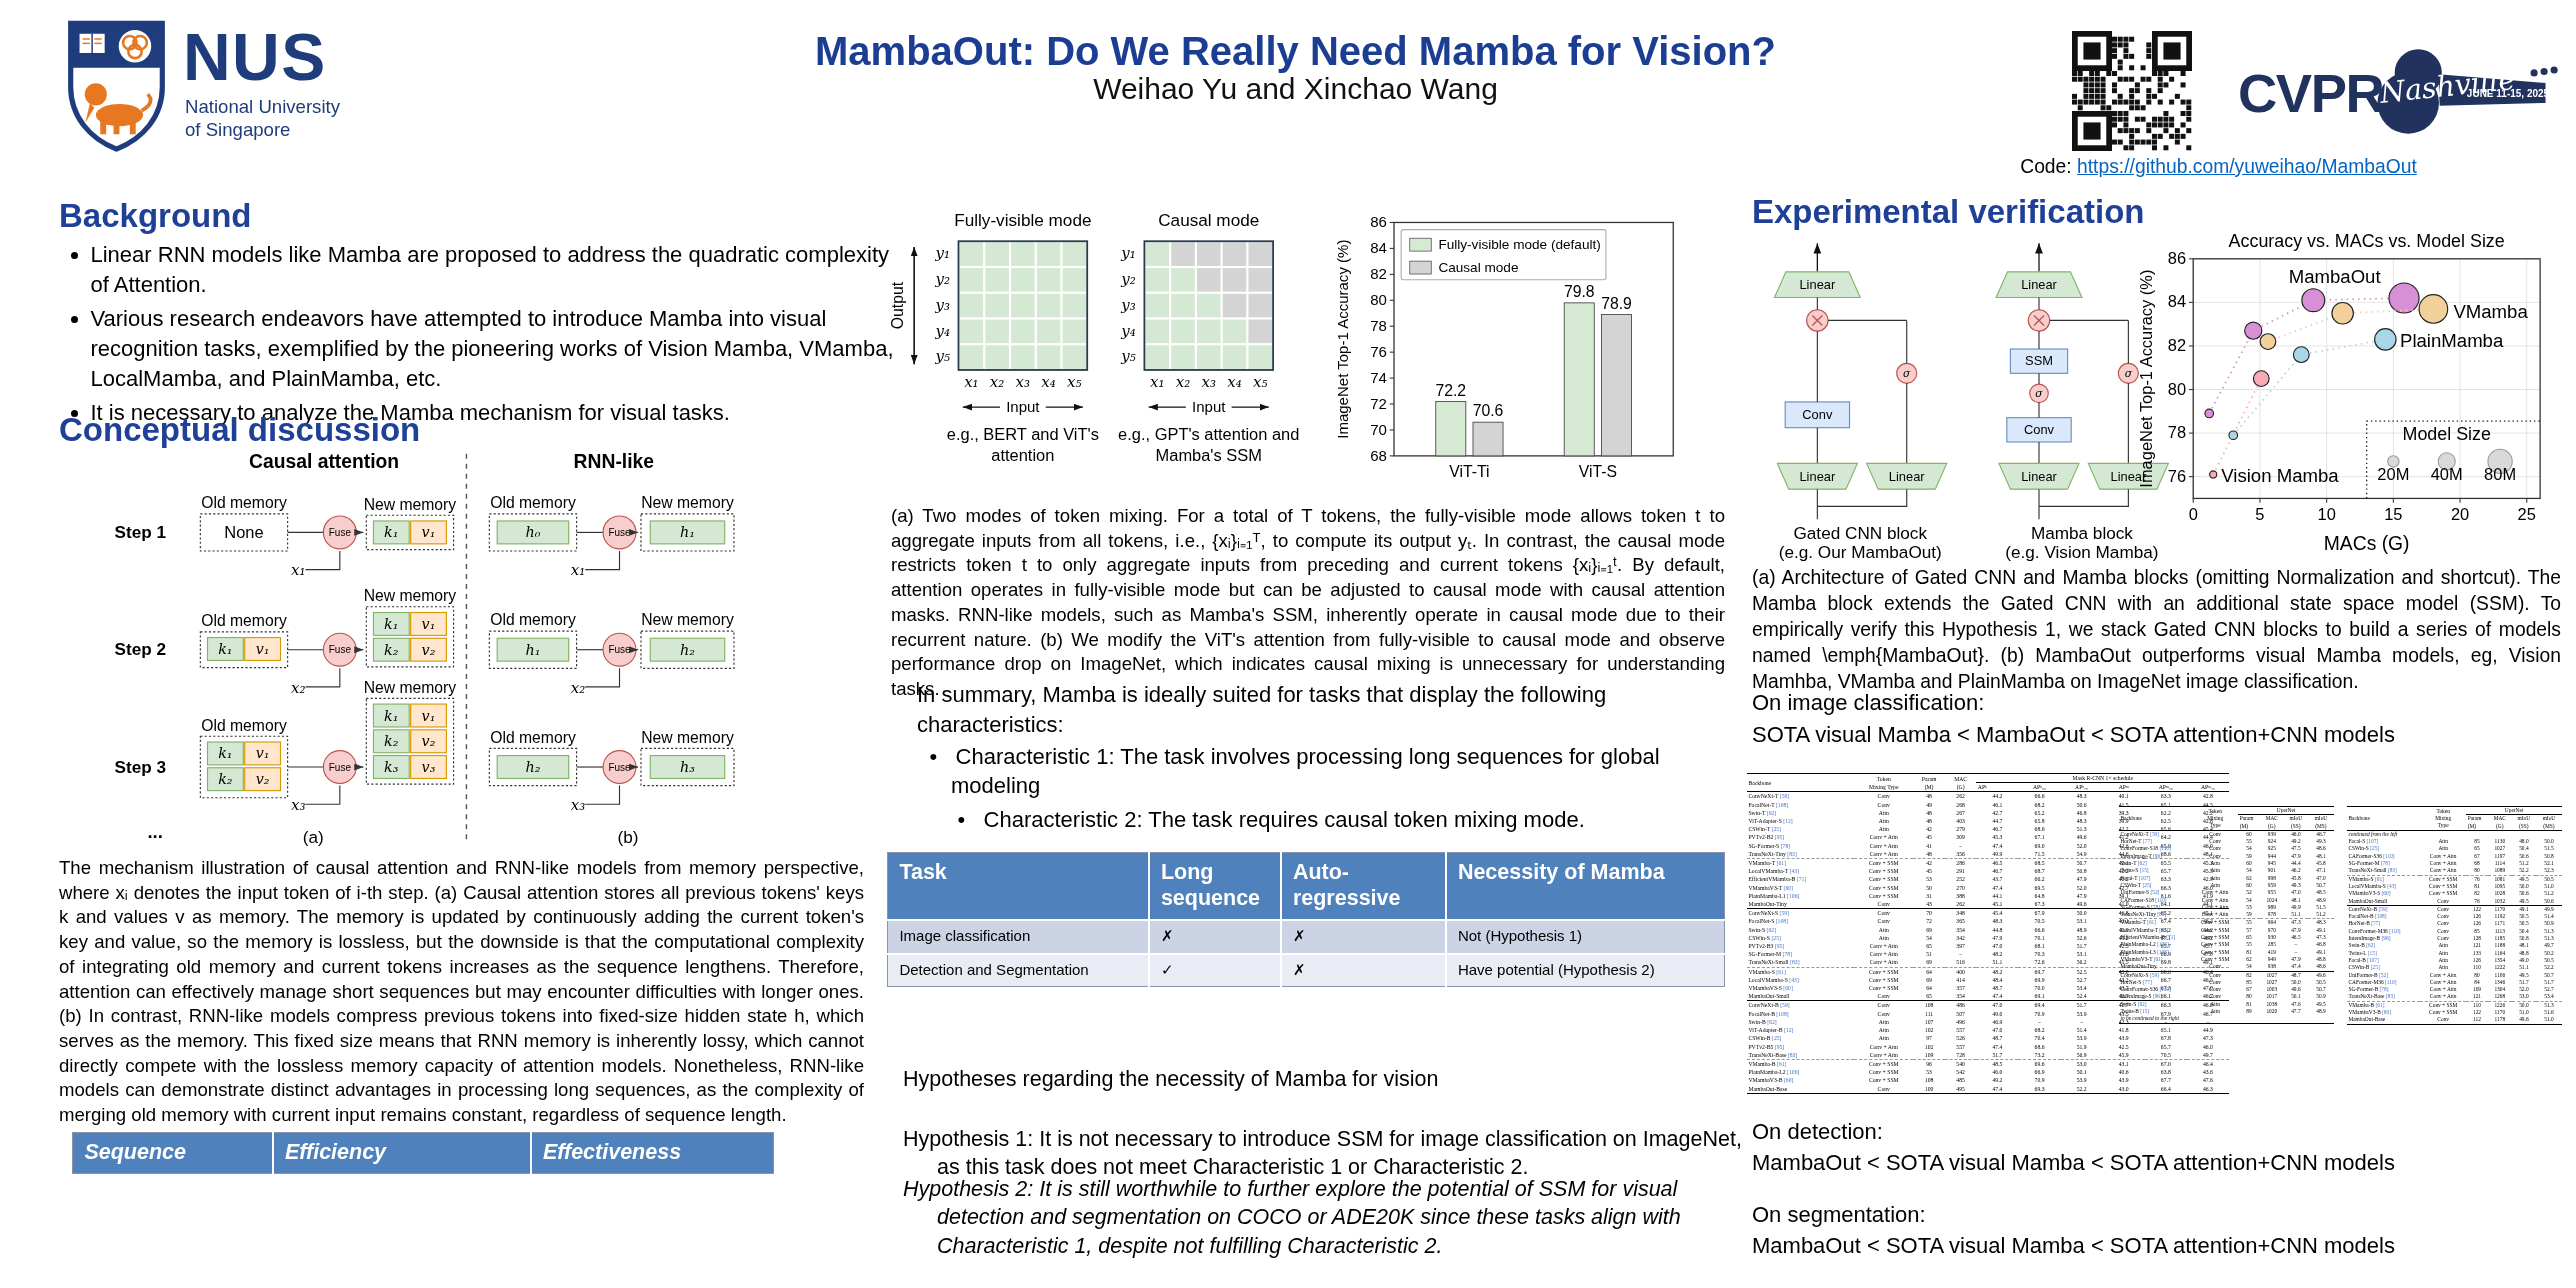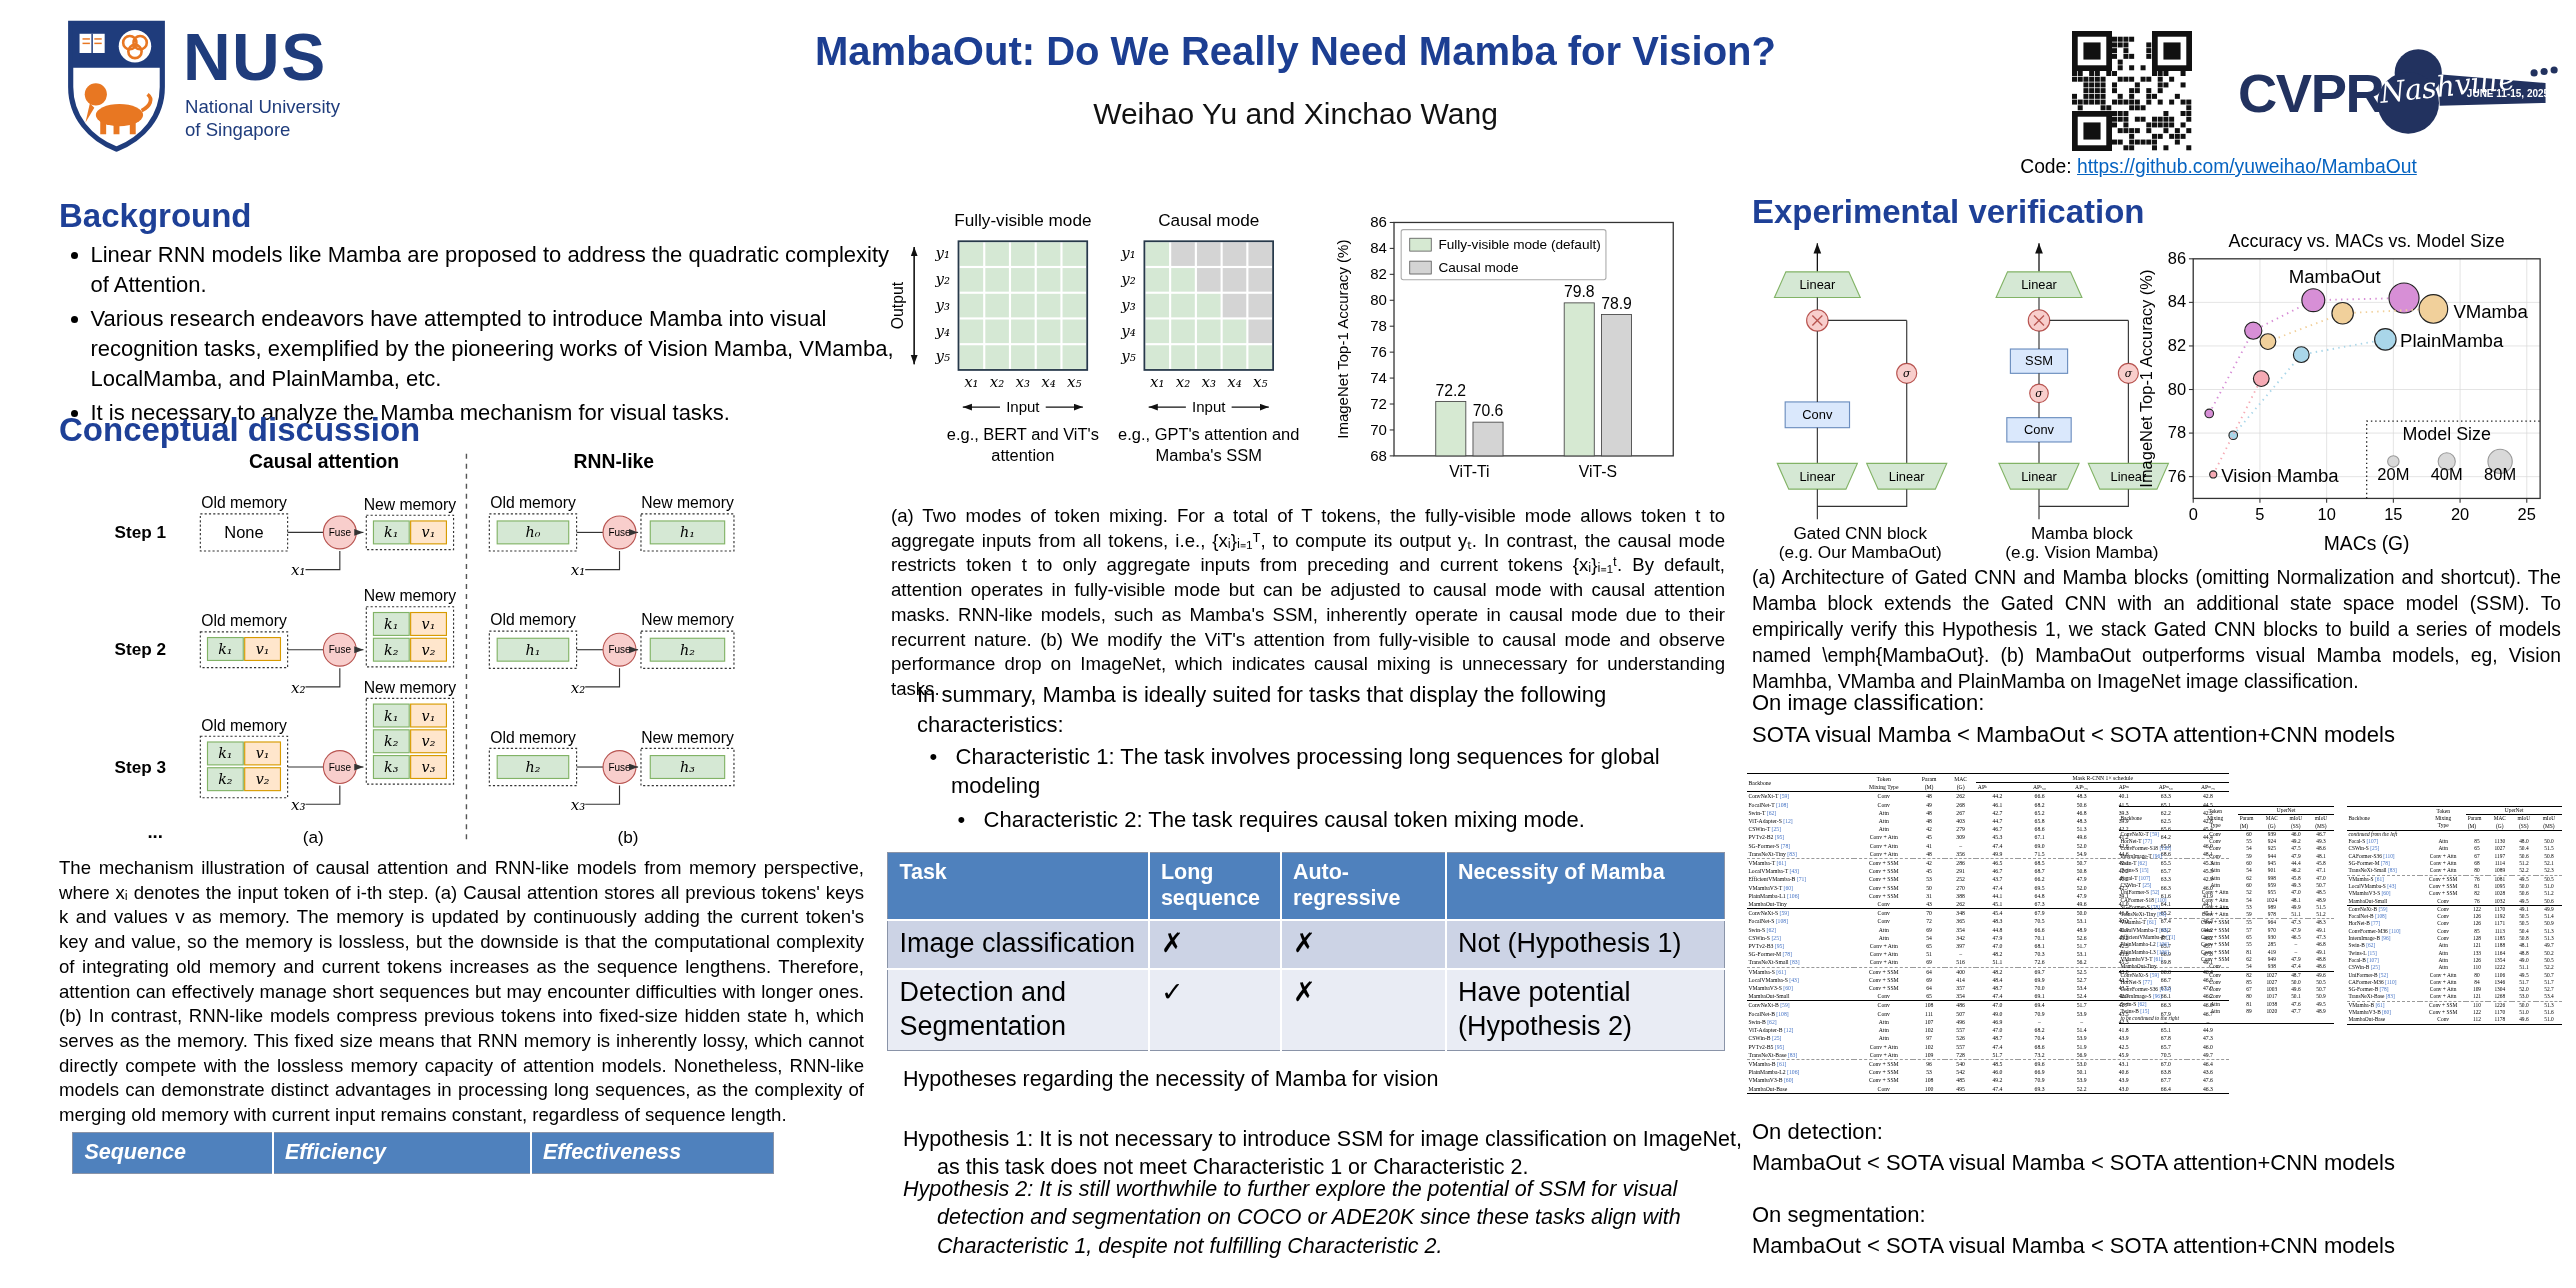--- a/index.html
+++ b/index.html
@@ -15,21 +15,21 @@
   ul.bullets li{margin-bottom:2.9px;}
   .char-line{font-size:22px;line-height:1.3;padding-left:34px;text-indent:-21.5px;}
   .hyp{font-size:21.5px;line-height:1.32;padding-left:34px;text-indent:-34px;margin-bottom:13px;}
   .result-line{font-size:22px;line-height:1.45;}
   
   table.btable{border-collapse:collapse;border:1.4px solid #8a94a8;}
   table.btable th{background:#4f81bd;color:#fff;font-weight:bold;text-align:left;
       padding:7.2px 11.4px;border-left:2.1px solid #fff;font-size:21.5px;line-height:1.2;vertical-align:top;}
   table.btable th:first-child{border-left:none;}
   table.btable td{padding:6.4px 11.4px;border-left:2.1px solid #fff;border-top:2.1px solid #fff;
-      font-size:27px;line-height:1.25;vertical-align:top;}
+      font-size:15px;line-height:1.25;vertical-align:top;}
   table.btable td:first-child{border-left:none;}
   table.btable tr.r0 td{background:#ccd3e5;}
   table.btable tr.r1 td{background:#e9ecf4;}
   
   table.ptable{border-collapse:collapse;font-family:"Liberation Serif",serif;color:#000;
       border-top:1.4px solid #000;border-bottom:1.4px solid #000;table-layout:fixed;}
   table.ptable th,table.ptable td{padding:0 1.4px;text-align:center;white-space:pre-line;
       font-weight:normal;overflow:hidden;}
   table.ptable td:first-child,table.ptable th:first-child{text-align:left;}
   table.ptable thead{border-bottom:0.9px solid #000;}
@@ -67,21 +67,21 @@
     <rect x="88" y="138" width="8" height="18" fill="#e87722"></rect>
     <path d="M104,124 C116,118 120,108 112,102" fill="none" stroke="#e87722" stroke-width="5"></path>
     <path d="M34,114 L28,140 L40,120 Z" fill="#e87722"></path>
   </svg>
   <div class="abs" style="left:120px;top:0px;color:#1f3c7c;font-weight:bold;font-size:66px;letter-spacing:1.4px;">NUS</div>
   <div class="abs" style="left:122px;top:77px;color:#1f3c7c;font-size:18.6px;">National University</div>
   <div class="abs" style="left:122px;top:100px;color:#1f3c7c;font-size:18.6px;">of Singapore</div>
 </div>
 
 <div class="abs poster-title" style="left:716px;top:29px;width:1159px;">MambaOut: Do We Really Need Mamba for Vision?</div>
-<div class="abs authors" style="left:716px;top:97px;width:1159px;text-align:center;">Weihao Yu and Xinchao Wang</div>
+<div class="abs authors" style="left:716px;top:72px;width:1159px;text-align:center;">Weihao Yu and Xinchao Wang</div>
 
 <div class="abs" style="left:2067px;top:26px;width:130px;height:130px;">
   <svg id="qr-svg" width="130" height="130" viewBox="0 0 182 182">
       <rect x="0" y="0" width="182" height="182" fill="#fff"></rect>
       <rect x="63" y="15" width="7" height="7" fill="#111"></rect>
       <rect x="71" y="15" width="7" height="7" fill="#111"></rect>
       <rect x="79" y="15" width="7" height="7" fill="#111"></rect>
       <rect x="87" y="15" width="7" height="7" fill="#111"></rect>
       <rect x="63" y="23" width="7" height="7" fill="#111"></rect>
       <rect x="71" y="23" width="7" height="7" fill="#111"></rect>

